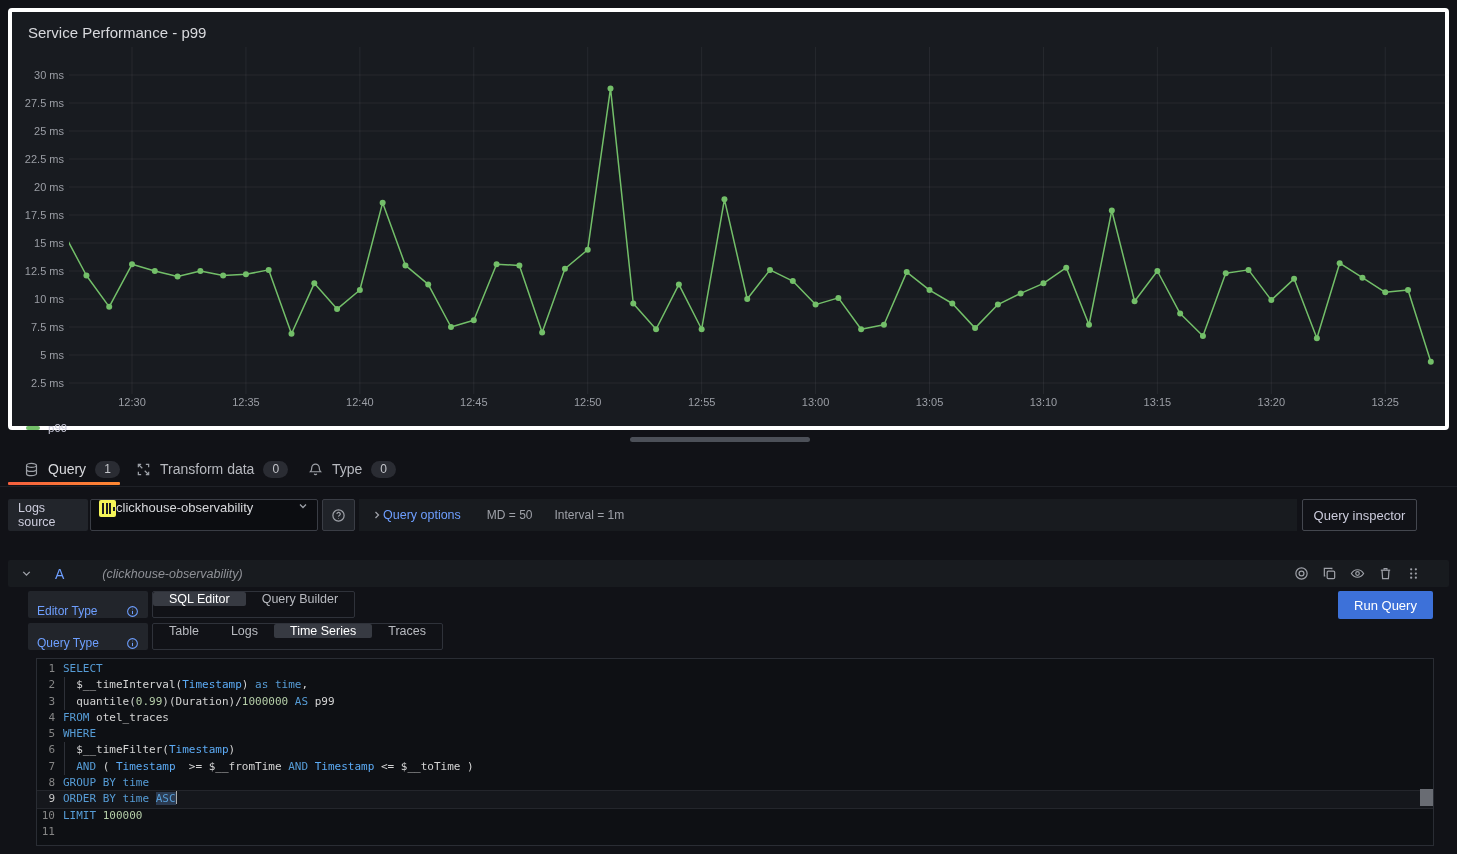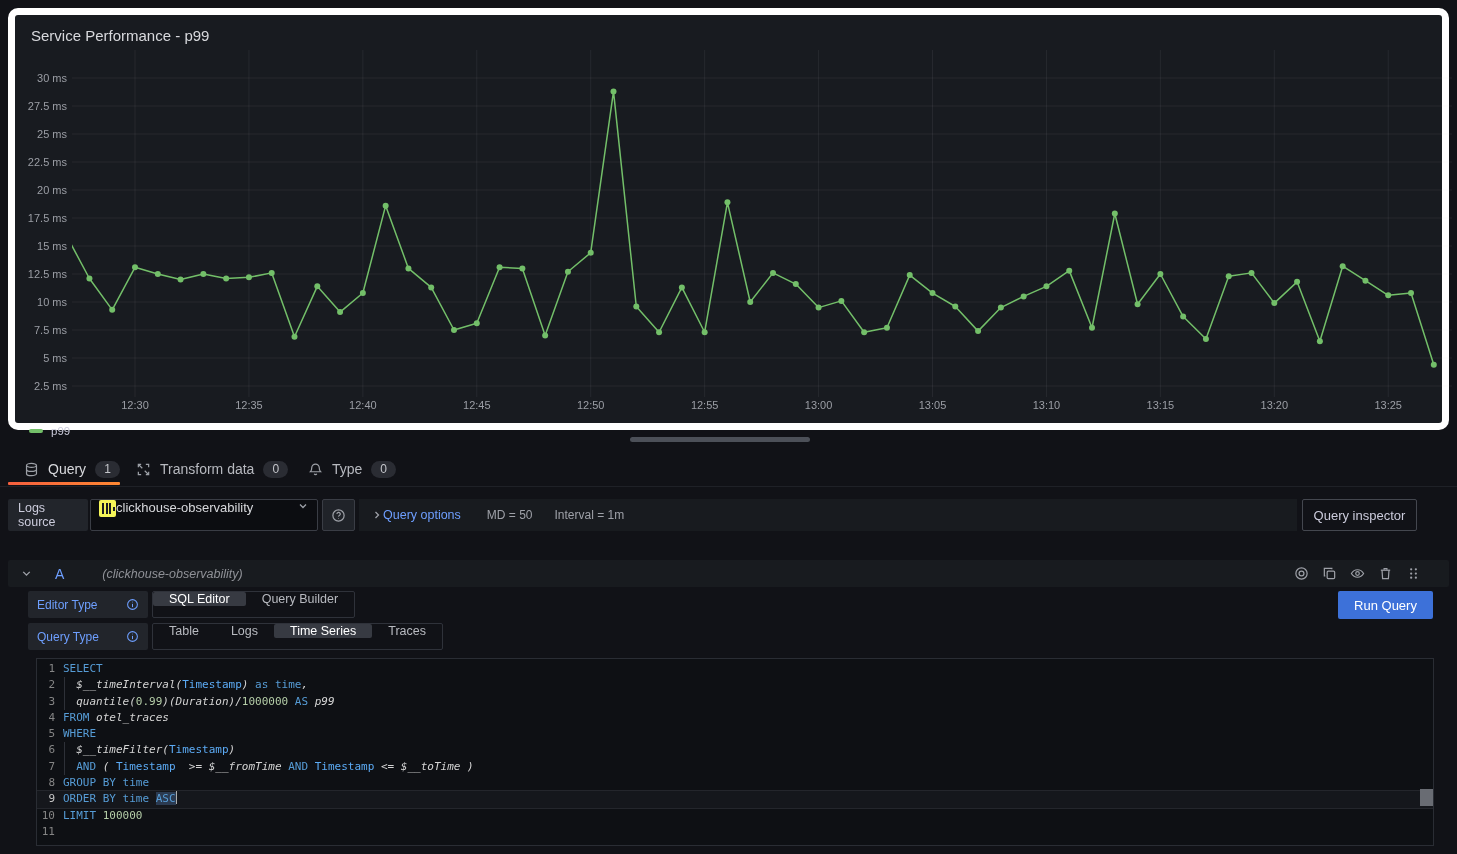--- a/index.html
+++ b/index.html
@@ -6,21 +6,21 @@
   html,body { margin:0; padding:0; }
   body {
     width:1457px; height:854px; position:relative; overflow:hidden;
     background:#111217; color:#ccccdc;
     font-family:"Liberation Sans", sans-serif;
   }
   .abs { position:absolute; }
 
   
   #panel { left:8px; top:8px; width:1441px; height:422px; background:#181b20;
-           border:7px solid #ffffff; border-radius:10px; }
+           border:4px solid #ffffff; border-radius:4px; }
   #panel-title { left:16px; top:12px; font-size:15px; font-weight:500; color:#d8d9dd; }
   #chart-svg { left:0; top:0; }
   #legend { left:14px; top:410px; display:flex; align-items:center; gap:8px; }
   .legend-chip { width:14px; height:4px; border-radius:2px; background:#73bf69; }
   .legend-label { font-size:11.5px; color:#ccccdc; }
 
   #hscroll { left:630px; top:437px; width:180px; height:5px; border-radius:3px; background:#4c5058; }
 
   
   #tabbar { left:0; top:452px; width:1457px; height:35px; border-bottom:1px solid #1f2127; }
@@ -56,21 +56,21 @@
   
   #row-header { left:8px; top:560px; width:1441px; height:27px; background:#181b1f; border-radius:2px;
                 display:flex; align-items:center; }
   #row-collapse { margin-left:12px; cursor:pointer; display:flex; }
   #row-refid { margin-left:22px; color:#6e9fff; font-size:14px; font-weight:500; cursor:pointer;}
   #row-ds { margin-left:38px; color:#8f9197; font-size:12.5px; font-style:italic; }
   #row-actions { position:absolute; right:28px; display:flex; align-items:center; gap:13px; }
   #row-actions .aicon { width:15px; height:15px; display:block; cursor:pointer; }
 
   
-  .optlabel { width:120px; height:27px; background:#22252b; border-radius:2px; display:flex; align-items:center;
+  .optlabel { width:120px; height:27px; background:#22252b; border-radius:2px; display:flex; align-items:flex-end;
               justify-content:space-between; padding:0 9px; }
   .optlabel .t { color:#6e9fff; font-size:12px; }
   #editor-type-row { left:28px; top:591px; display:flex; gap:4px; }
   #query-type-row { left:28px; top:623px; display:flex; gap:4px; }
   .radio-group { height:27px; border:1px solid #2f323a; border-radius:2px; display:flex; align-items:flex-start; background:#111217; }
   .radio-seg { display:flex; align-items:center; padding:0 16px; font-size:12.5px; color:#b8bac0; cursor:pointer; border-radius:2px; }
   .radio-seg.selected { background:#373a42; color:#ffffff; font-weight:500; }
   #run-query-btn { left:1338px; top:591px; width:95px; height:28px; background:#3d71d9; border:none; border-radius:2px;
                    color:#fff; font-size:13px; font-weight:500; display:flex; align-items:center; justify-content:center; cursor:pointer;}
 
@@ -80,21 +80,21 @@
                  font-family:"DejaVu Sans Mono", monospace; }
   .code-line { display:flex; height:16.3px; line-height:16.3px; font-size:11px; white-space:pre; position:relative; width:100%; }
   .code-line .ln-num { flex:0 0 18px; text-align:right; color:#858585; }
   .code-line.active .ln-num { color:#c6c6c6; }
   .code-line .ln-code { margin-left:8px; position:relative; }
   .code-line.guided .ln-code::before { content:""; position:absolute; left:1px; top:0; bottom:0; width:1px; background:#2e3138; }
   .code-line.active { background:#15171c; box-shadow:0 -1px 0 #24262c, 0 1px 0 #24262c; }
   .tok.kw { color:#569cd6; }
   .tok.id { color:#5cabf5; }
   .tok.num { color:#b5cea8; }
-  .tok.pl { color:#d4d4d4;font-style:italic; }
+  .tok.pl { color:#d4d4d4; }
   .tok.sel { background:#2b3a50; }
   .tok.cursor { display:inline-block; width:1.5px; height:13px; background:#aeafad; vertical-align:-2px; }
   #overview-marker { left:1420px; top:789px; width:13px; height:17px; background:#696c73; }
 
   svg.icon { stroke:#9da0a7; fill:none; stroke-width:1.3; }
   svg.icon.blue { stroke:#6e9fff; }
 </style>
 </head>
 <body>
 

